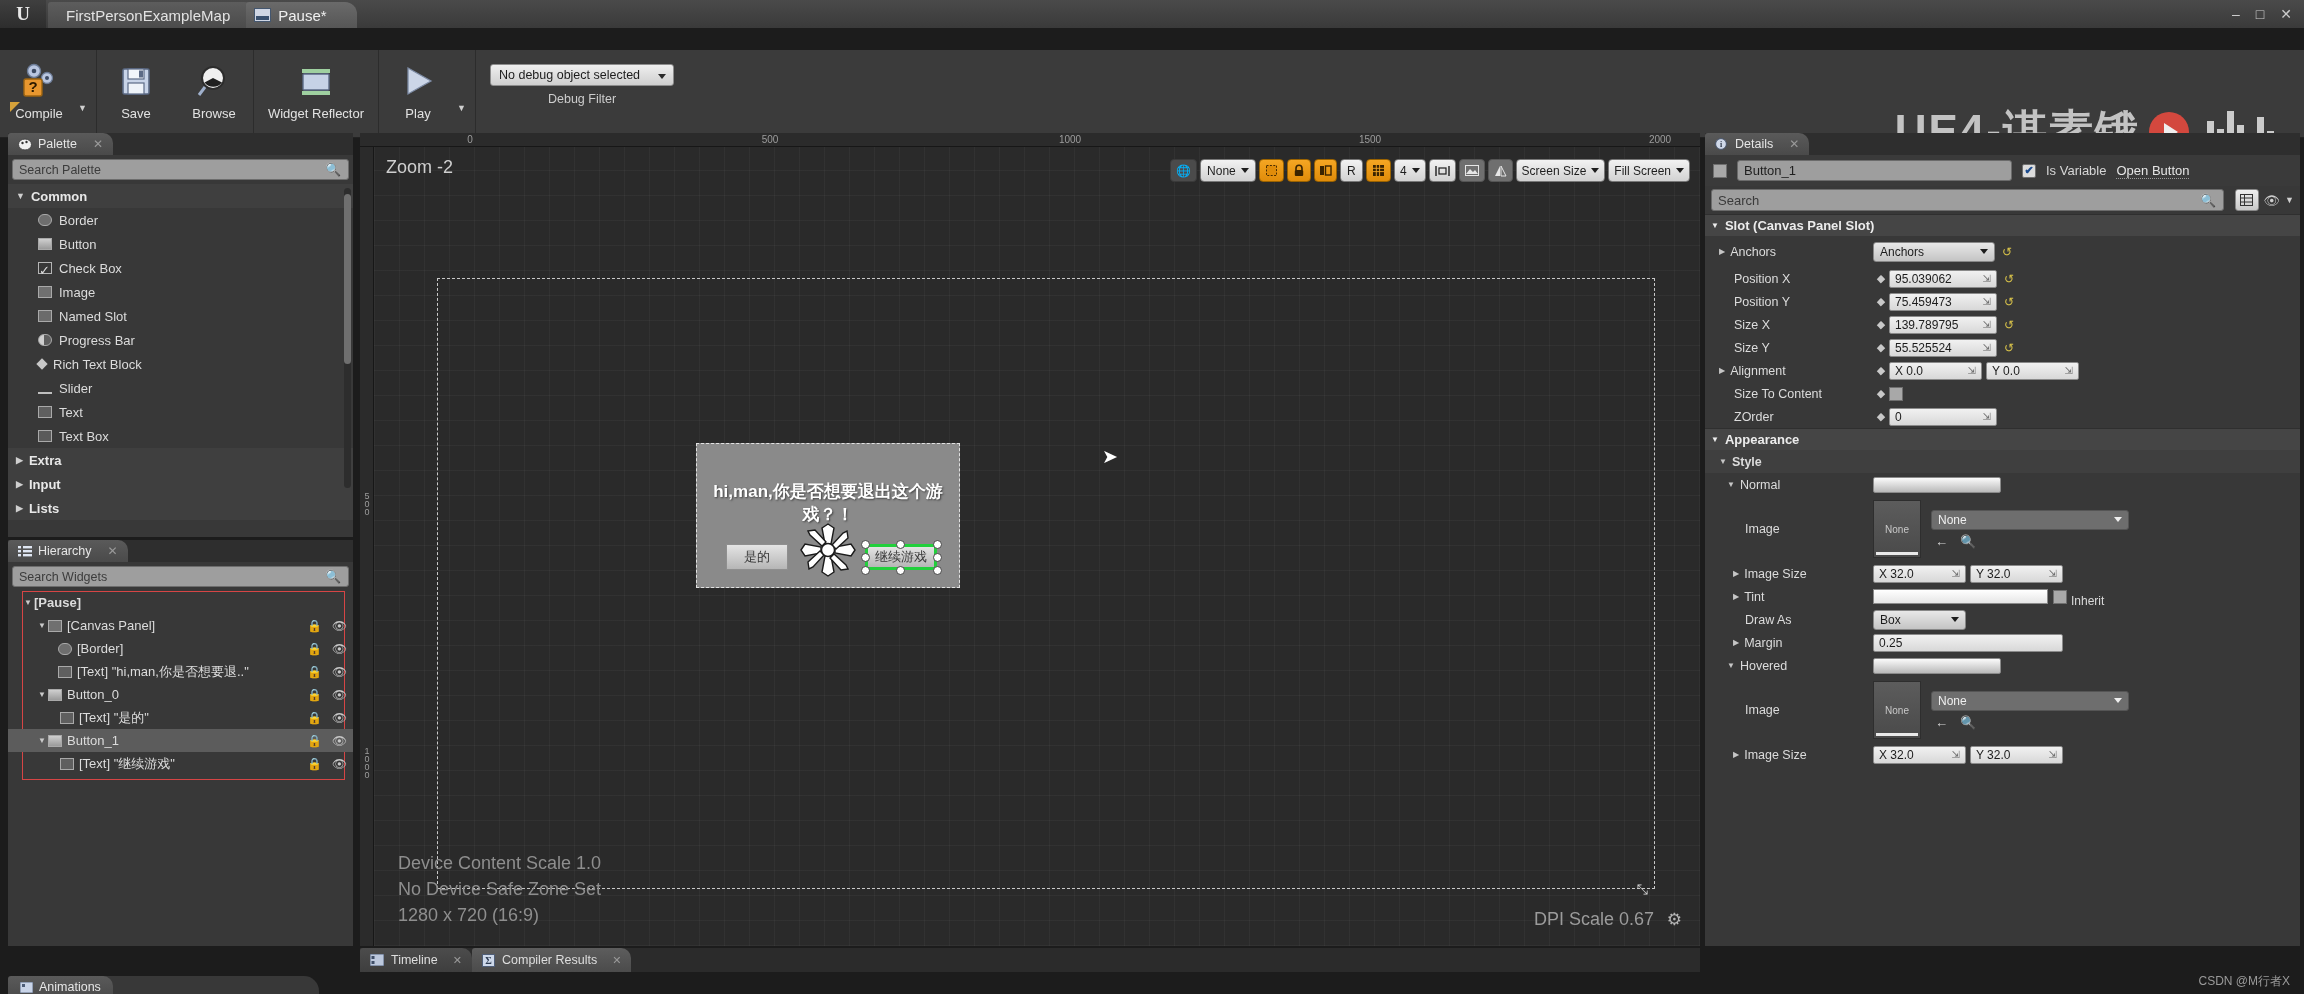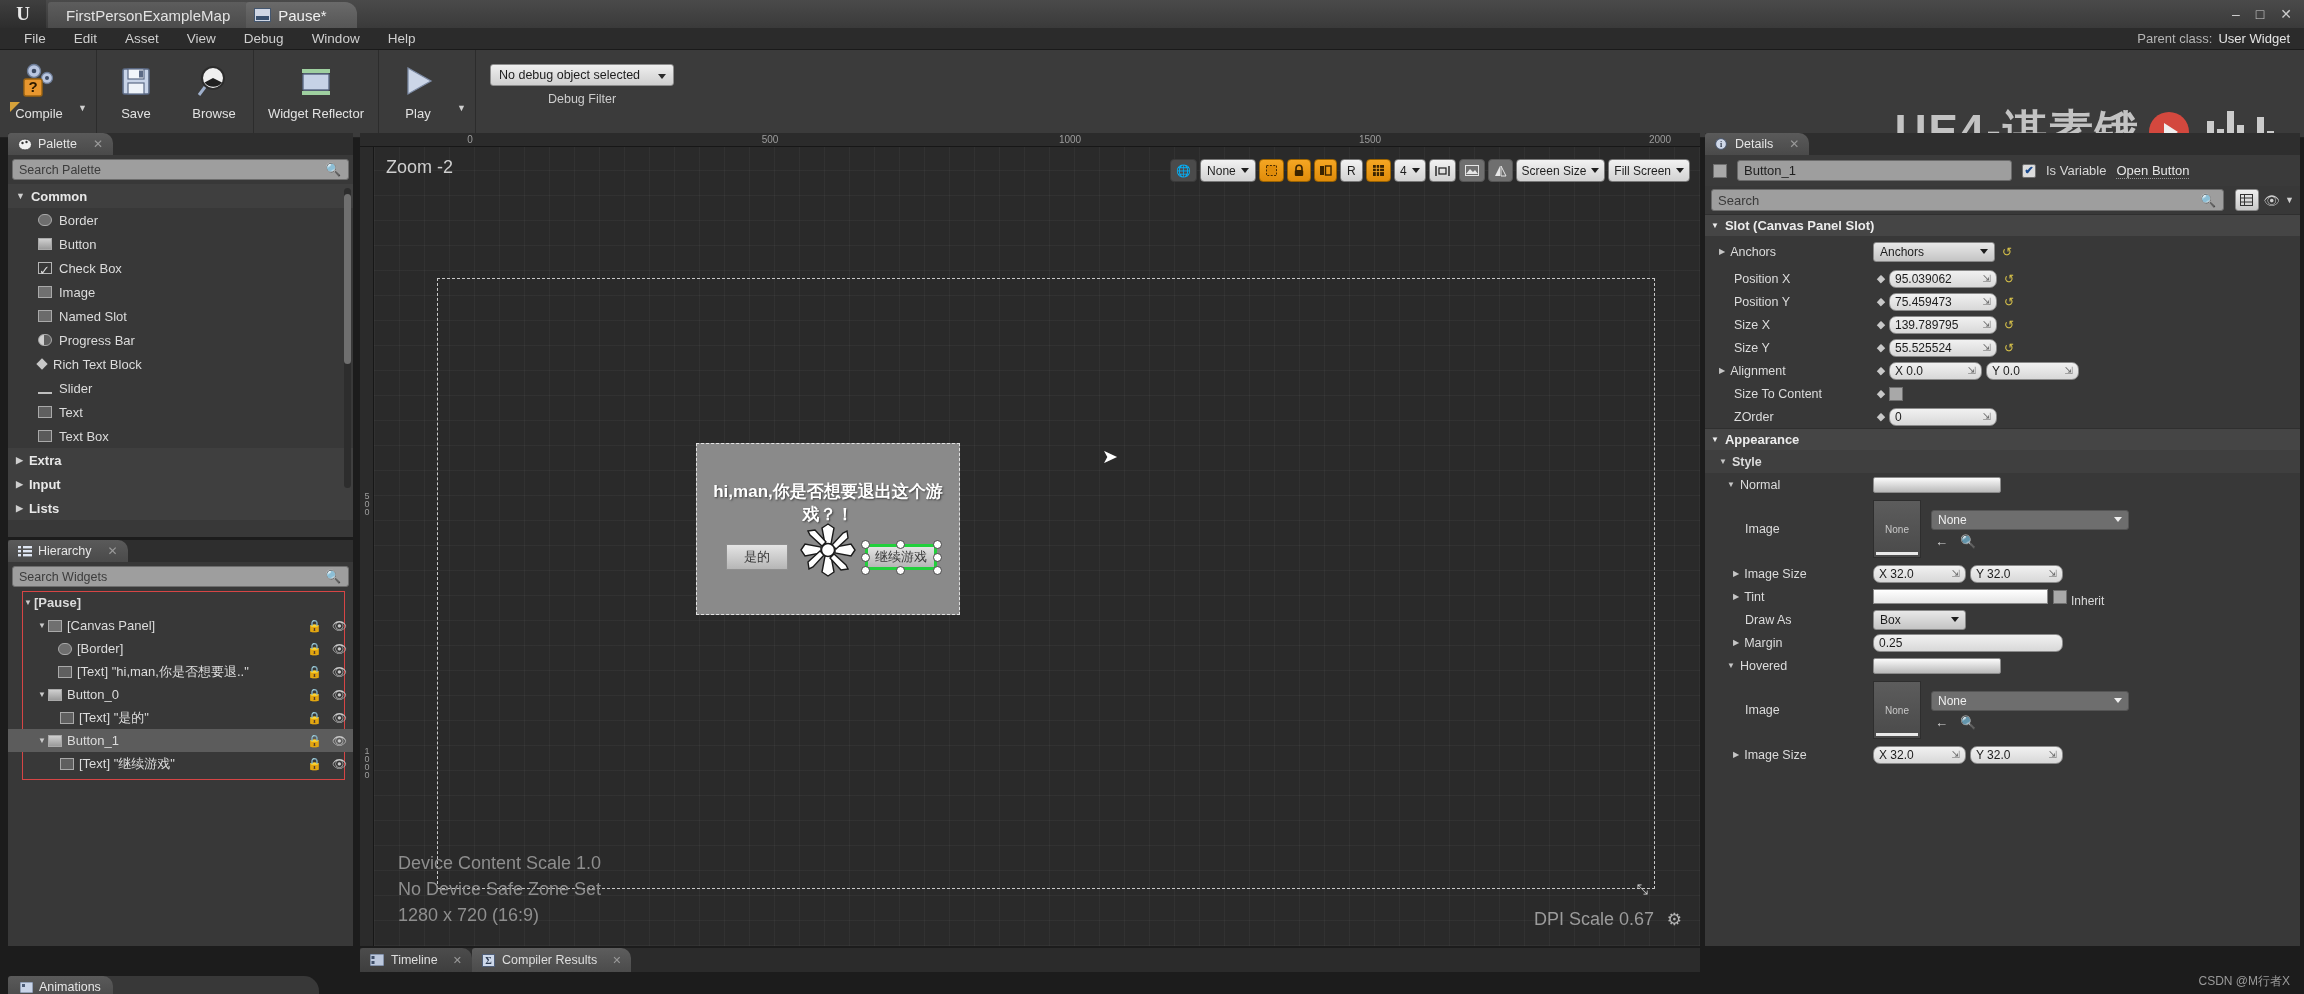--- a/index.html
+++ b/index.html
@@ -261,21 +261,21 @@
     display:flex; align-items:center; gap:6px; height:22px;
     background:#454545; font-size:13px; font-weight:bold; color:#ececec; padding-left:6px;
     border-top:1px solid #2f2f2f;
   }
   .prow { display:flex; align-items:center; height:23px; font-size:12.5px; color:#dadada; }
   .plabel { width:168px; display:flex; align-items:center; gap:5px; padding-left:14px; color:#dcdcdc;}
   .plabel .tri{font-size:8px;color:#c6c6c6;}
   .pdiamond { width:16px; color:#c9c9c9; font-size:11px; text-align:center;}
   .inp {
     height:18px; background:linear-gradient(#f1f1f1,#d8d8d8);
-    border:1px solid #8a8a8a; border-radius:7px;
+    border:1px solid #8a8a8a; border-radius:2px;
     font-size:12px; color:#1c1c1c; display:flex; align-items:center;
     padding:0 5px; position:relative;
   }
   .inp .sp{ margin-left:auto; color:#666; font-size:10px;}
   .ddl {
     height:20px; background:linear-gradient(#e8e8e8,#c4c4c4); border:1px solid #888;
     border-radius:3px; font-size:12px; color:#1c1c1c;
     display:flex; align-items:center; padding:0 6px; position:relative;
   }
   .ddl.dark{ background:#6e6e6e; color:#efefef; border-color:#555; }
@@ -329,33 +329,20 @@
       <span class="tab-ico"></span>
       <span>Pause*</span>
     </div>
     <div class="win-btns">
       <span>–</span>
       <span>□</span>
       <span>✕</span>
     </div>
   </div>
 
-  <div class="menubar">
-    <div class="mi">File</div>
-    <div class="mi">Edit</div>
-    <div class="mi">Asset</div>
-    <div class="mi">View</div>
-    <div class="mi">Debug</div>
-    <div class="mi">Window</div>
-    <div class="mi">Help</div>
-    <div class="parent-class">
-      <span>Parent class:</span>
-      <span class="pcv">User Widget</span>
-    </div>
-  </div>
 
   <div class="toolbar">
     <div class="compile-hl"></div>
 
     <div class="tb-group">
       <div class="tb-btn">
         <div class="glyph">
           <svg width="40" height="38" viewBox="0 0 40 38">
             <circle cx="15" cy="9" r="6.5" fill="#b9c6e0" stroke="#6b7b96" stroke-width="1.4"></circle>
             <circle cx="15" cy="9" r="2.3" fill="#3c4a63"></circle>
@@ -697,21 +684,21 @@
               <path d="M6 1 L1 11 L6 11 Z" fill="#e6e6e6"></path>
               <path d="M7 1 L12 11 L7 11 Z" fill="none" stroke="#e6e6e6"></path>
             </svg>
         </div>
         <div class="dsg-btn caretdn">Screen Size</div>
         <div class="dsg-btn caretdn">Fill Screen</div>
       </div>
 
       <div class="screen-outline" style="left:63px; top:131px; right:45px; bottom:57px;"></div>
 
-      <div class="dialog" style="left:322px; top:296px; width:264px; height:172px;">
+      <div class="dialog" style="left:322px; top:296px; width:264px; height:145px;">
         <div class="dlg-text">hi,man,你是否想要退出这个游戏？！</div>
         <div class="gear">
           <svg width="58" height="56" viewBox="0 0 58 56">
             <g fill="#ffffff" stroke="#1a1a1a" stroke-width="1.4">
               <path d="M29 2 l6 4 -3 16 -6 0 -3 -16 z"></path>
               <path d="M56 28 l-4 6 -16 -3 0 -6 16 -3 z"></path>
               <path d="M29 54 l-6 -4 3 -16 6 0 3 16 z"></path>
               <path d="M2 28 l4 -6 16 3 0 6 -16 3 z"></path>
               <path d="M48 9 l1 7 -12 11 -4 -4 11 -12 z"></path>
               <path d="M49 47 l-7 1 -11 -12 4 -4 12 11 z"></path>

